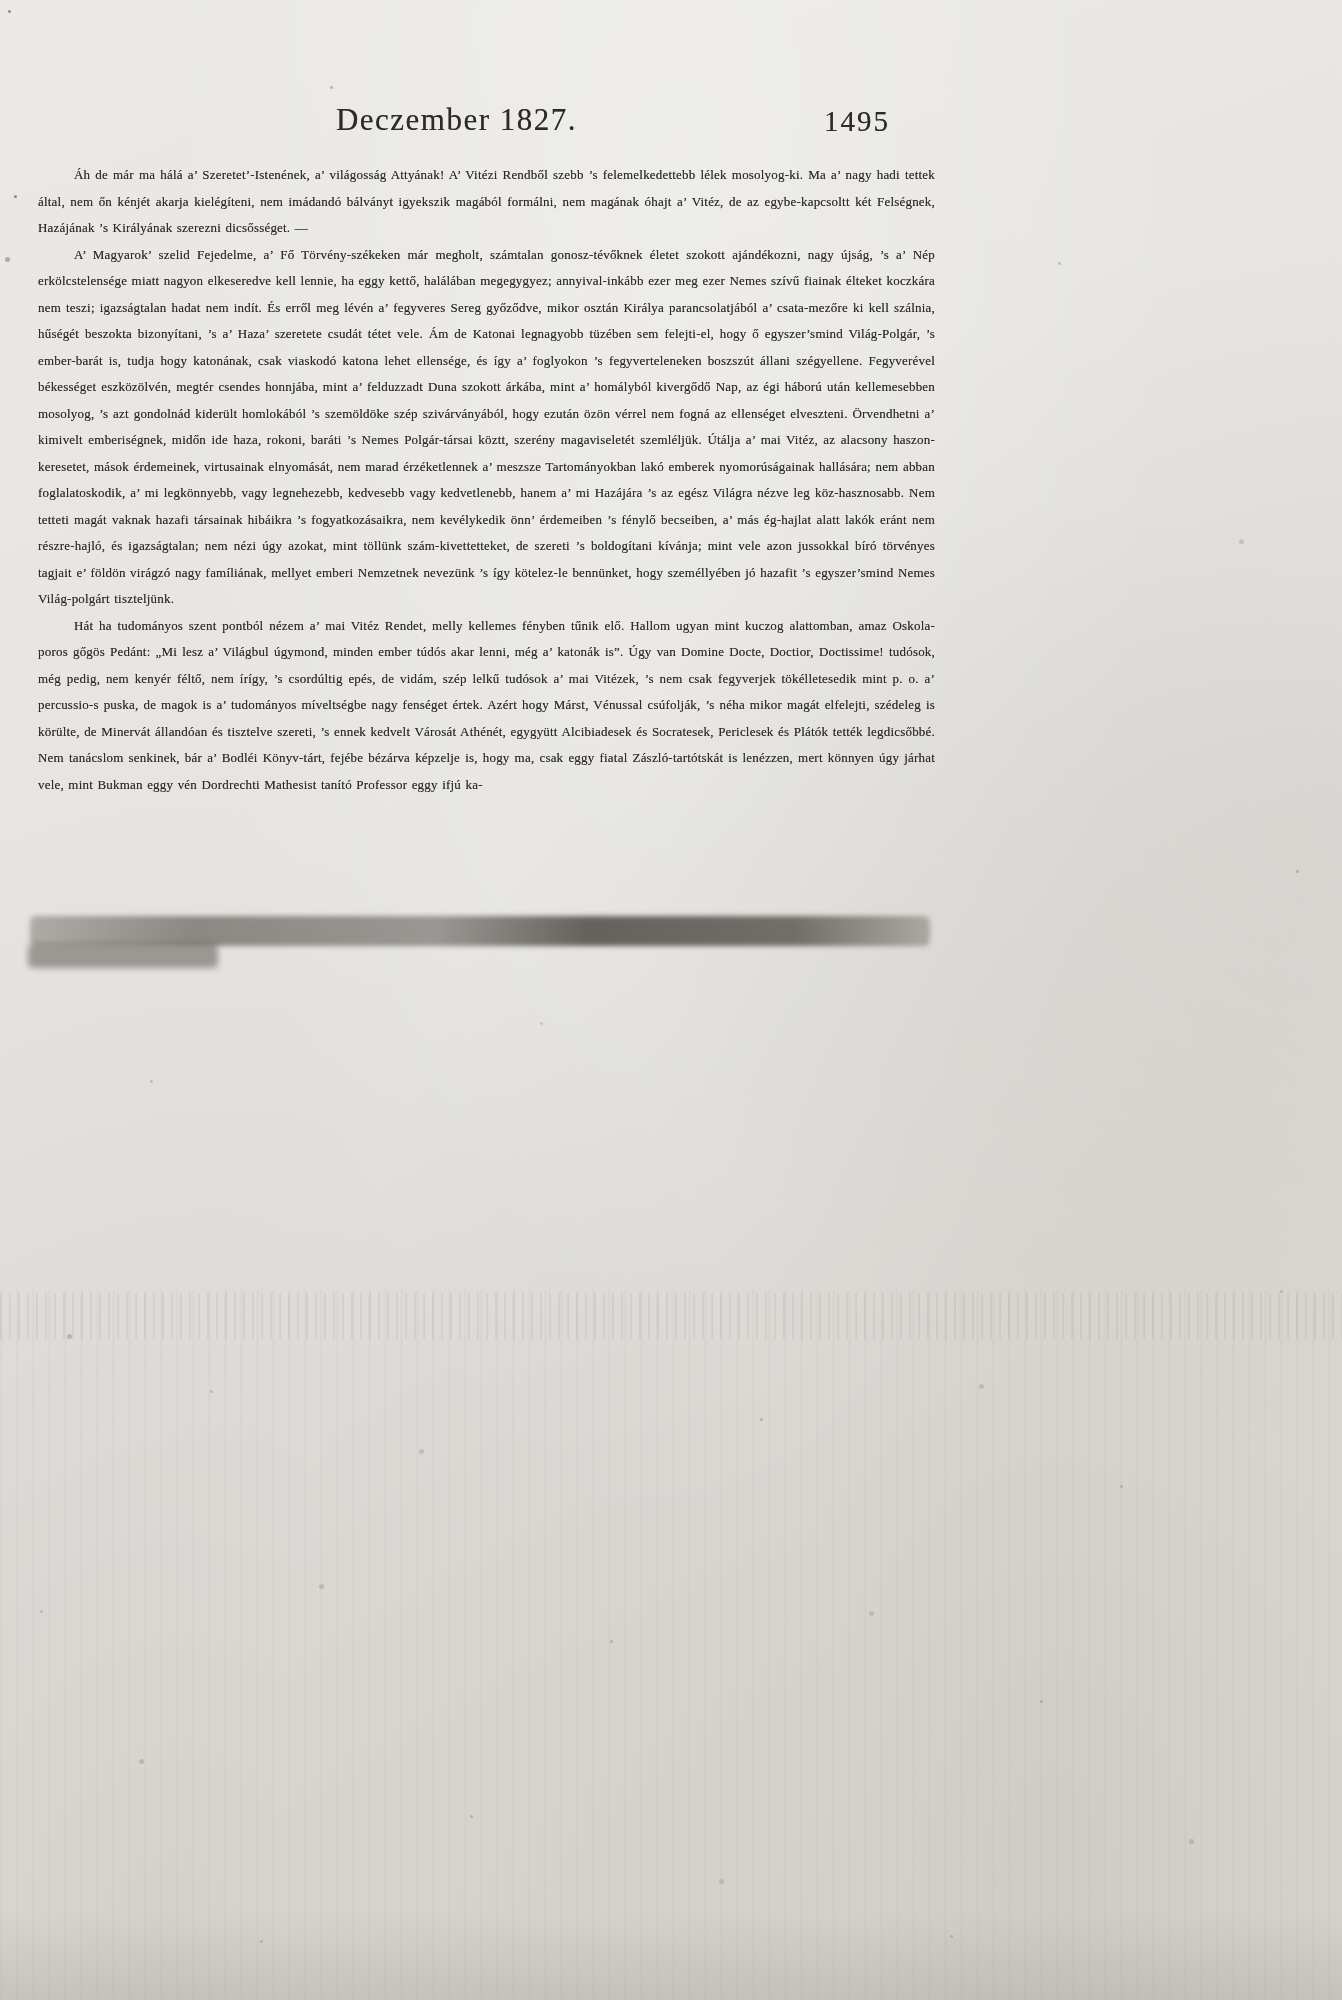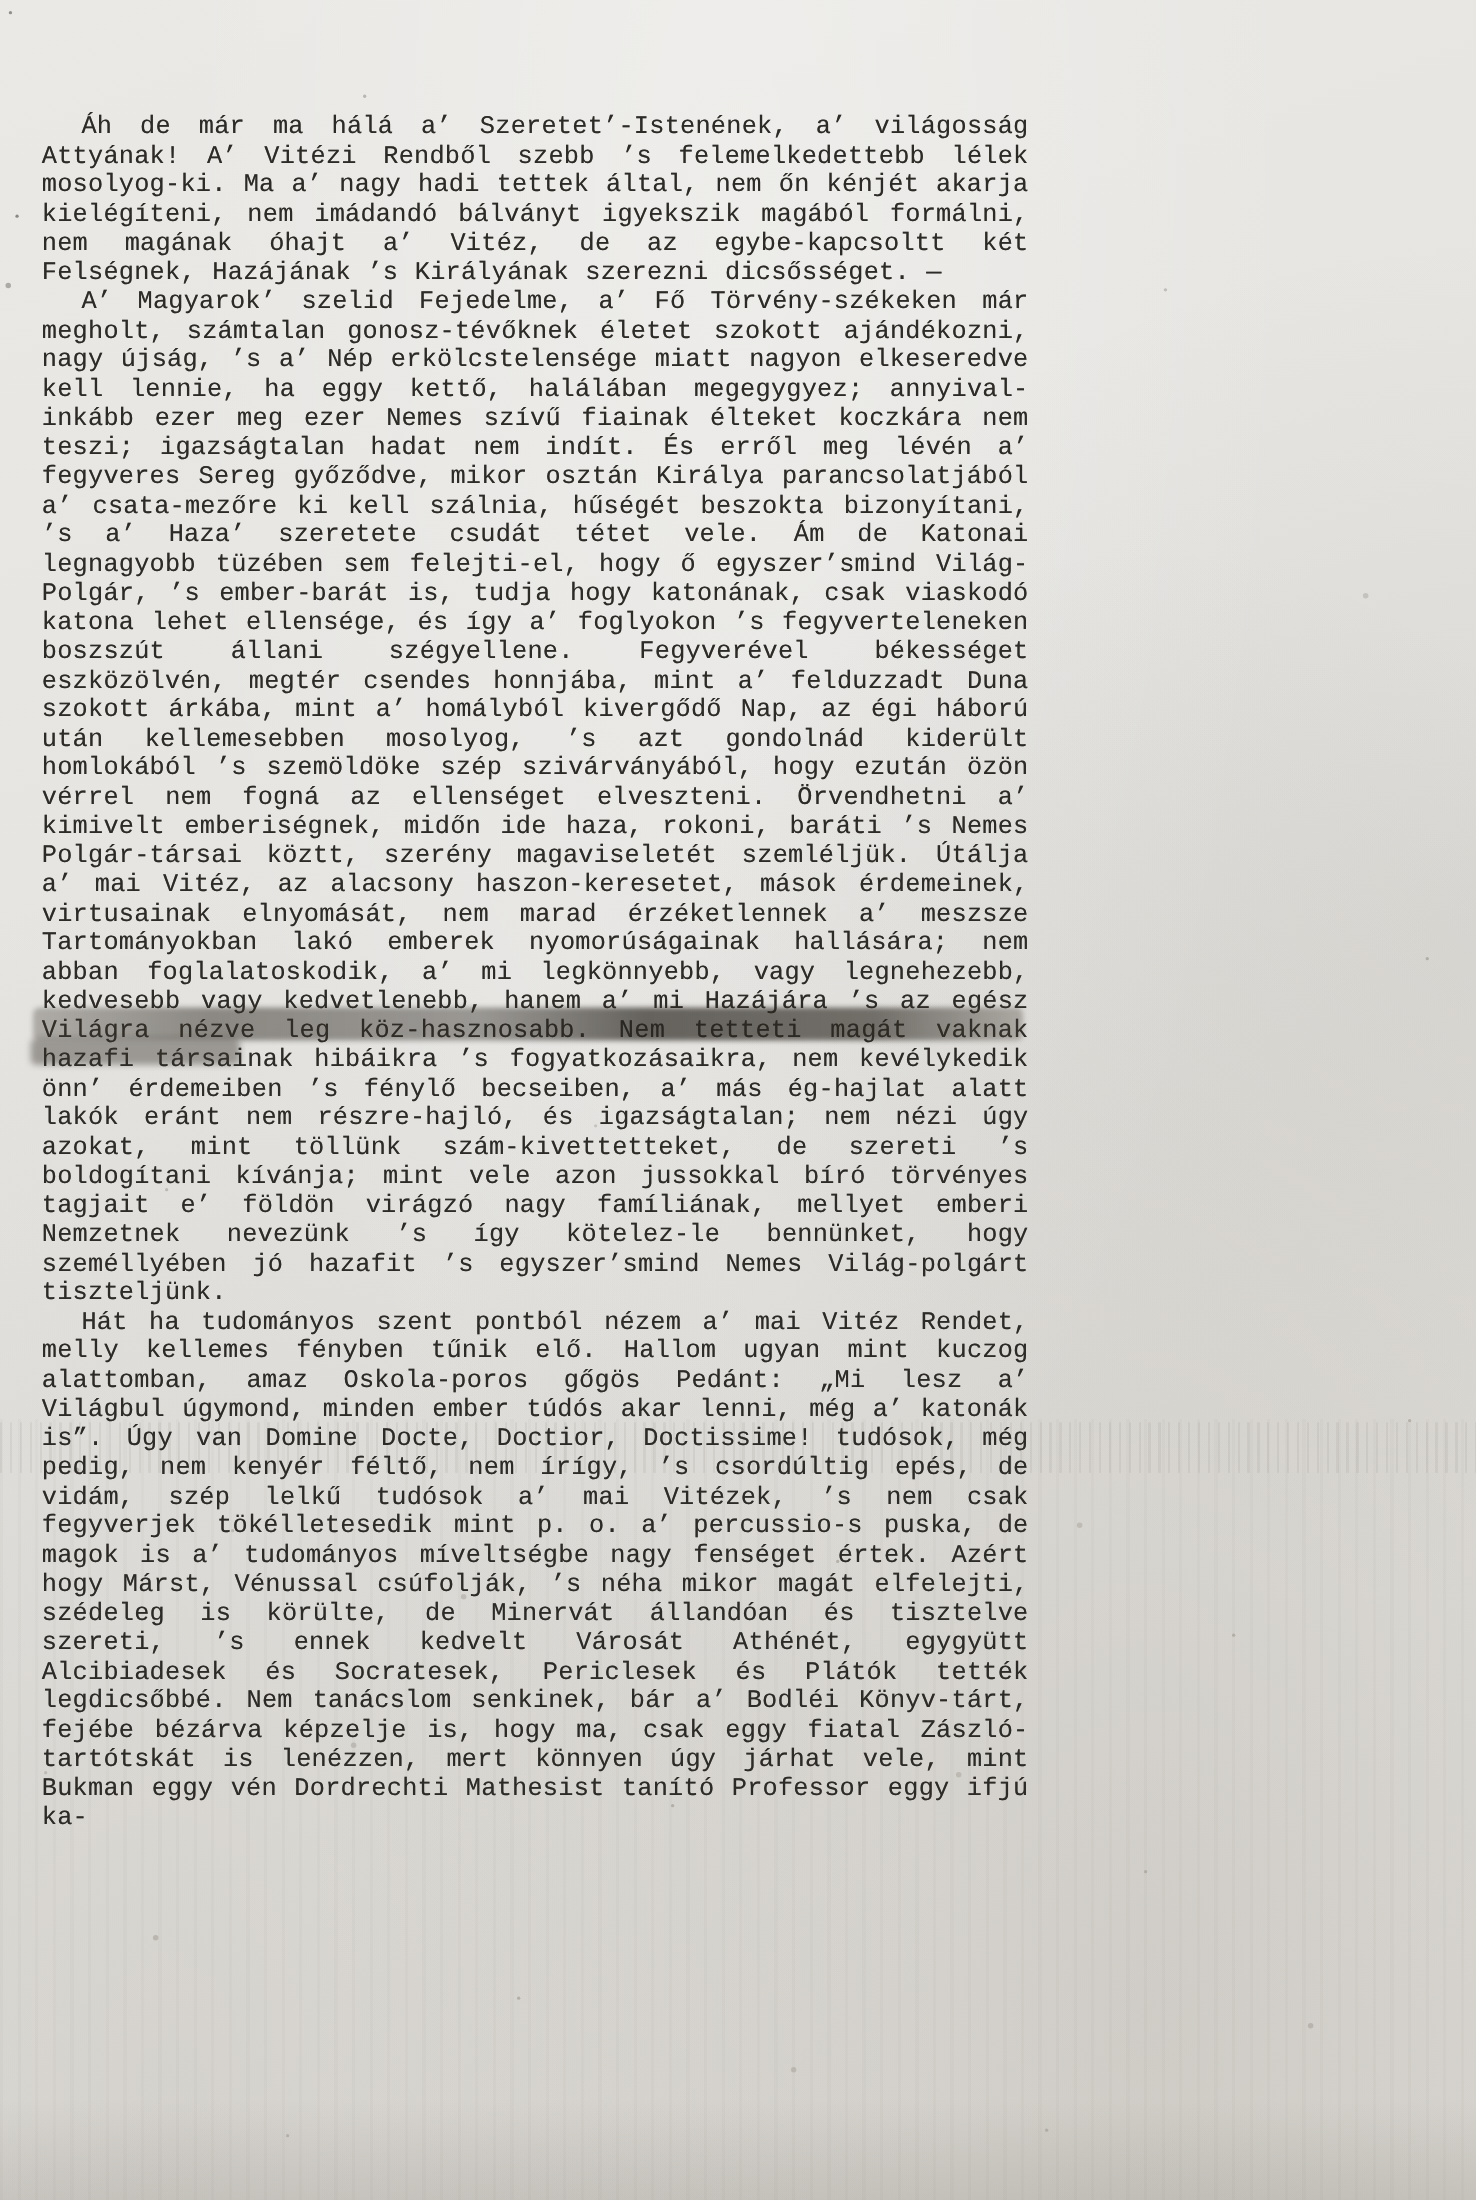--- a/index.html
+++ b/index.html
@@ -101,42 +101,45 @@
     text-shadow: 0 0 .5px rgba(45,42,38,.6);
   }
   .pagenum {
     position: absolute; right: 45px; top: 3px;
     font-size: 29px; letter-spacing: 2px;
     text-shadow: 0 0 .5px rgba(45,42,38,.6);
   }
 
   .body-text p {
     margin: 0;
-    font-size: 23px;
+    font-size: 13px;
     line-height: 26.5px;
     text-align: justify;
     text-indent: 36px;
     letter-spacing: 0.2px;
     word-spacing: 1px;
     text-shadow: 0 0 .45px rgba(45,42,38,.55);
-    font-family: Liberation Mono, monospace;
   }
 </style>
 </head>
 <body>
 
 <div class="scan">
 
   <div class="speck"></div>
   <div class="grain-band"></div>
   <div class="streaks"></div>
   <div class="bottom-shade"></div>
 
   <div class="content">
 
+    <div class="header">
+      <span class="title">Deczember 1827.</span>
+      <span class="pagenum">1495</span>
+    </div>
 
     <div class="body-text">
       <p>Áh de már ma hálá a’ Szeretet’-Istenének, a’ világosság Attyának! A’ Vitézi Rendből szebb ’s felemelkedettebb lélek mosolyog-ki. Ma a’ nagy hadi tettek által, nem őn kénjét akarja kielégíteni, nem imádandó bálványt igyekszik magából formálni, nem magának óhajt a’ Vitéz, de az egybe-kapcsoltt két Felségnek, Hazájának ’s Királyának szerezni dicsősséget. —</p>
       <p>A’ Magyarok’ szelid Fejedelme, a’ Fő Törvény-székeken már megholt, számtalan gonosz-tévőknek életet szokott ajándékozni, nagy újság, ’s a’ Nép erkölcstelensége miatt nagyon elkeseredve kell lennie, ha eggy kettő, halálában megegygyez; annyival-inkább ezer meg ezer Nemes szívű fiainak élteket koczkára nem teszi; igazságtalan hadat nem indít. És erről meg lévén a’ fegyveres Sereg győződve, mikor osztán Királya parancsolatjából a’ csata-mezőre ki kell szálnia, hűségét beszokta bizonyítani, ’s a’ Haza’ szeretete csudát tétet vele. Ám de Katonai legnagyobb tüzében sem felejti-el, hogy ő egyszer’smind Világ-Polgár, ’s ember-barát is, tudja hogy katonának, csak viaskodó katona lehet ellensége, és így a’ foglyokon ’s fegyverteleneken boszszút állani szégyellene. Fegyverével békességet eszközölvén, megtér csendes honnjába, mint a’ felduzzadt Duna szokott árkába, mint a’ homályból kivergődő Nap, az égi háború után kellemesebben mosolyog, ’s azt gondolnád kiderült homlokából ’s szemöldöke szép szivárványából, hogy ezután özön vérrel nem fogná az ellenséget elveszteni. Örvendhetni a’ kimivelt emberiségnek, midőn ide haza, rokoni, baráti ’s Nemes Polgár-társai köztt, szerény magaviseletét szemléljük. Útálja a’ mai Vitéz, az alacsony haszon-keresetet, mások érdemeinek, virtusainak elnyomását, nem marad érzéketlennek a’ meszsze Tartományokban lakó emberek nyomorúságainak hallására; nem abban foglalatoskodik, a’ mi legkönnyebb, vagy legnehezebb, kedvesebb vagy kedvetlenebb, hanem a’ mi Hazájára ’s az egész Világra nézve leg köz-hasznosabb. Nem tetteti magát vaknak hazafi társainak hibáikra ’s fogyatkozásaikra, nem kevélykedik önn’ érdemeiben ’s fénylő becseiben, a’ más ég-hajlat alatt lakók eránt nem részre-hajló, és igazságtalan; nem nézi úgy azokat, mint töllünk szám-kivettetteket, de szereti ’s boldogítani kívánja; mint vele azon jussokkal bíró törvényes tagjait e’ földön virágzó nagy famíliának, mellyet emberi Nemzetnek nevezünk ’s így kötelez-le bennünket, hogy személlyében jó hazafit ’s egyszer’smind Nemes Világ-polgárt tiszteljünk.</p>
       <p>Hát ha tudományos szent pontból nézem a’ mai Vitéz Rendet, melly kellemes fényben tűnik elő. Hallom ugyan mint kuczog alattomban, amaz Oskola-poros gőgös Pedánt: „Mi lesz a’ Világbul úgymond, minden ember túdós akar lenni, még a’ katonák is”. Úgy van Domine Docte, Doctior, Doctissime! tudósok, még pedig, nem kenyér féltő, nem írígy, ’s csordúltig epés, de vidám, szép lelkű tudósok a’ mai Vitézek, ’s nem csak fegyverjek tökélletesedik mint p. o. a’ percussio-s puska, de magok is a’ tudományos míveltségbe nagy fenséget értek. Azért hogy Márst, Vénussal csúfolják, ’s néha mikor magát elfelejti, szédeleg is körülte, de Minervát állandóan és tisztelve szereti, ’s ennek kedvelt Városát Athénét, egygyütt Alcibiadesek és Socratesek, Periclesek és Plátók tették legdicsőbbé. Nem tanácslom senkinek, bár a’ Bodléi Könyv-tárt, fejébe bézárva képzelje is, hogy ma, csak eggy fiatal Zászló-tartótskát is lenézzen, mert könnyen úgy járhat vele, mint Bukman eggy vén Dordrechti Mathesist tanító Professor eggy ifjú ka-</p>
     </div>
 
   </div>
 
   <div class="smudge smudge-a"></div>

